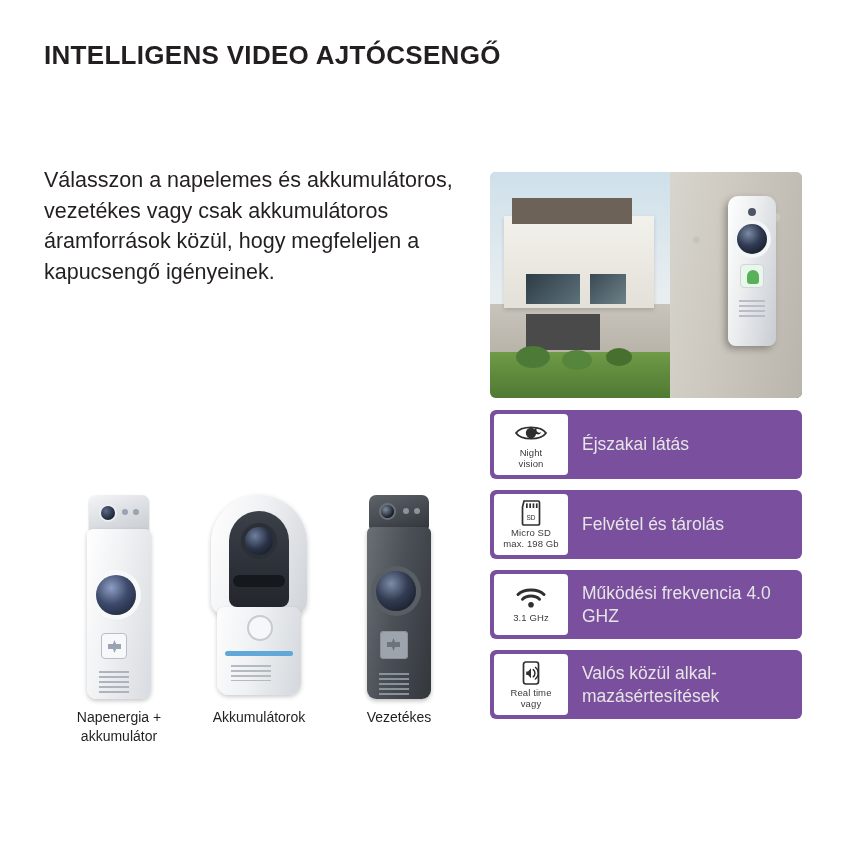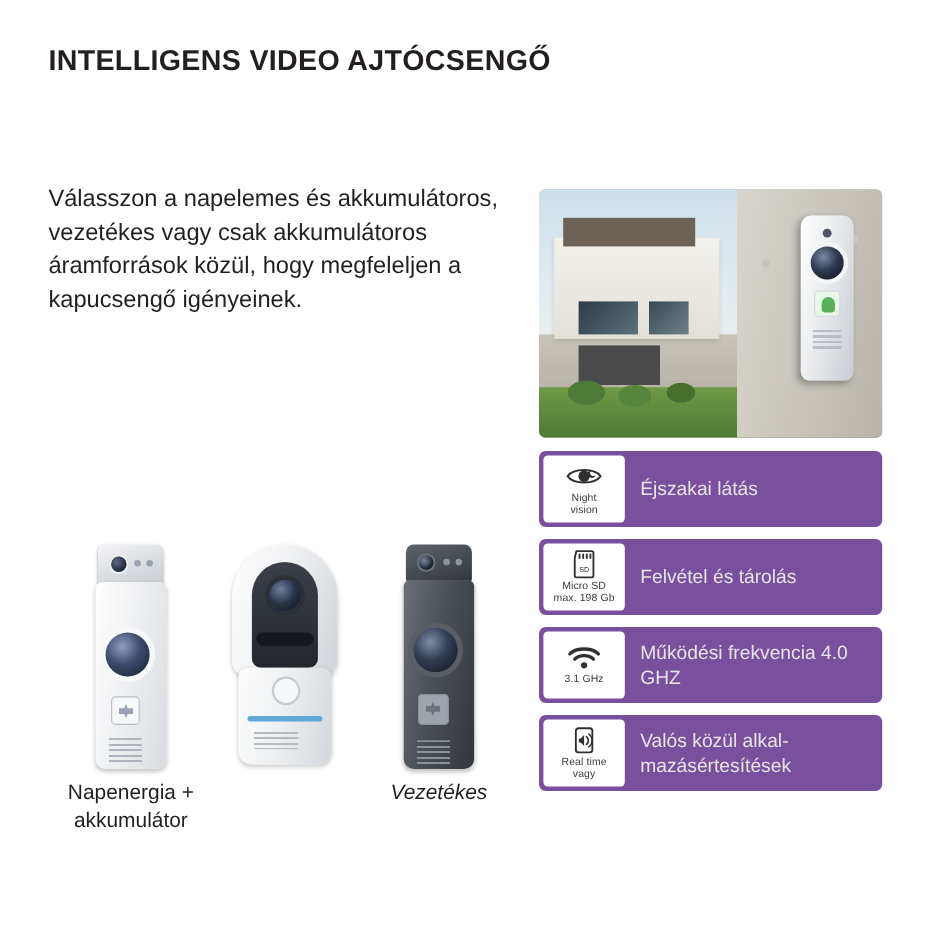--- a/index.html
+++ b/index.html
@@ -32,21 +32,21 @@
     margin:0 0 16px 0;
   }
   .body-text {
     font-size:21.5px; line-height:1.42; color:#231f20; margin:0;
   }
 
   
   .products { position:absolute; left:34px; top:495px; width:450px; height:300px; }
   .prod { position:absolute; text-align:center; }
   .prod-caption {
-    font-size:19px; color:#231f20; line-height:1.35; margin-top:8px;
+    font-size:14px; color:#231f20; line-height:1.35; margin-top:8px;
   }
 
   
   .db { position:relative; margin:0 auto; }
 
   
   .db1 { width:64px; height:205px; }
   .db1 .top {
     position:absolute; left:2px; top:0; width:60px; height:36px;
     background:linear-gradient(160deg,#f4f5f7 0%,#dadde1 55%,#c9ccd1 100%);
@@ -289,23 +289,24 @@
         <div class="shell">
           <div class="inner"></div>
           <div class="lens"></div>
           <div class="sens"></div>
         </div>
         <div class="lower"></div>
         <div class="ring"></div>
         <div class="stripe"></div>
         <div class="grill2"></div>
       </div>
+      <div class="prod-caption">Akkumulátorok</div>
     </div>
 
-    <div class="prod" style="left:290px; top:0; width:150px;font-style:italic;">
+    <div class="prod" style="left:290px; top:0; width:150px;">
       <div class="db db3">
         <div class="top">
           <div class="lens-top"></div>
           <div class="dot1"></div>
           <div class="dot2"></div>
         </div>
         <div class="body">
           <div class="lensbig"></div>
           <div class="btn"></div>
           <div class="grill"></div>

